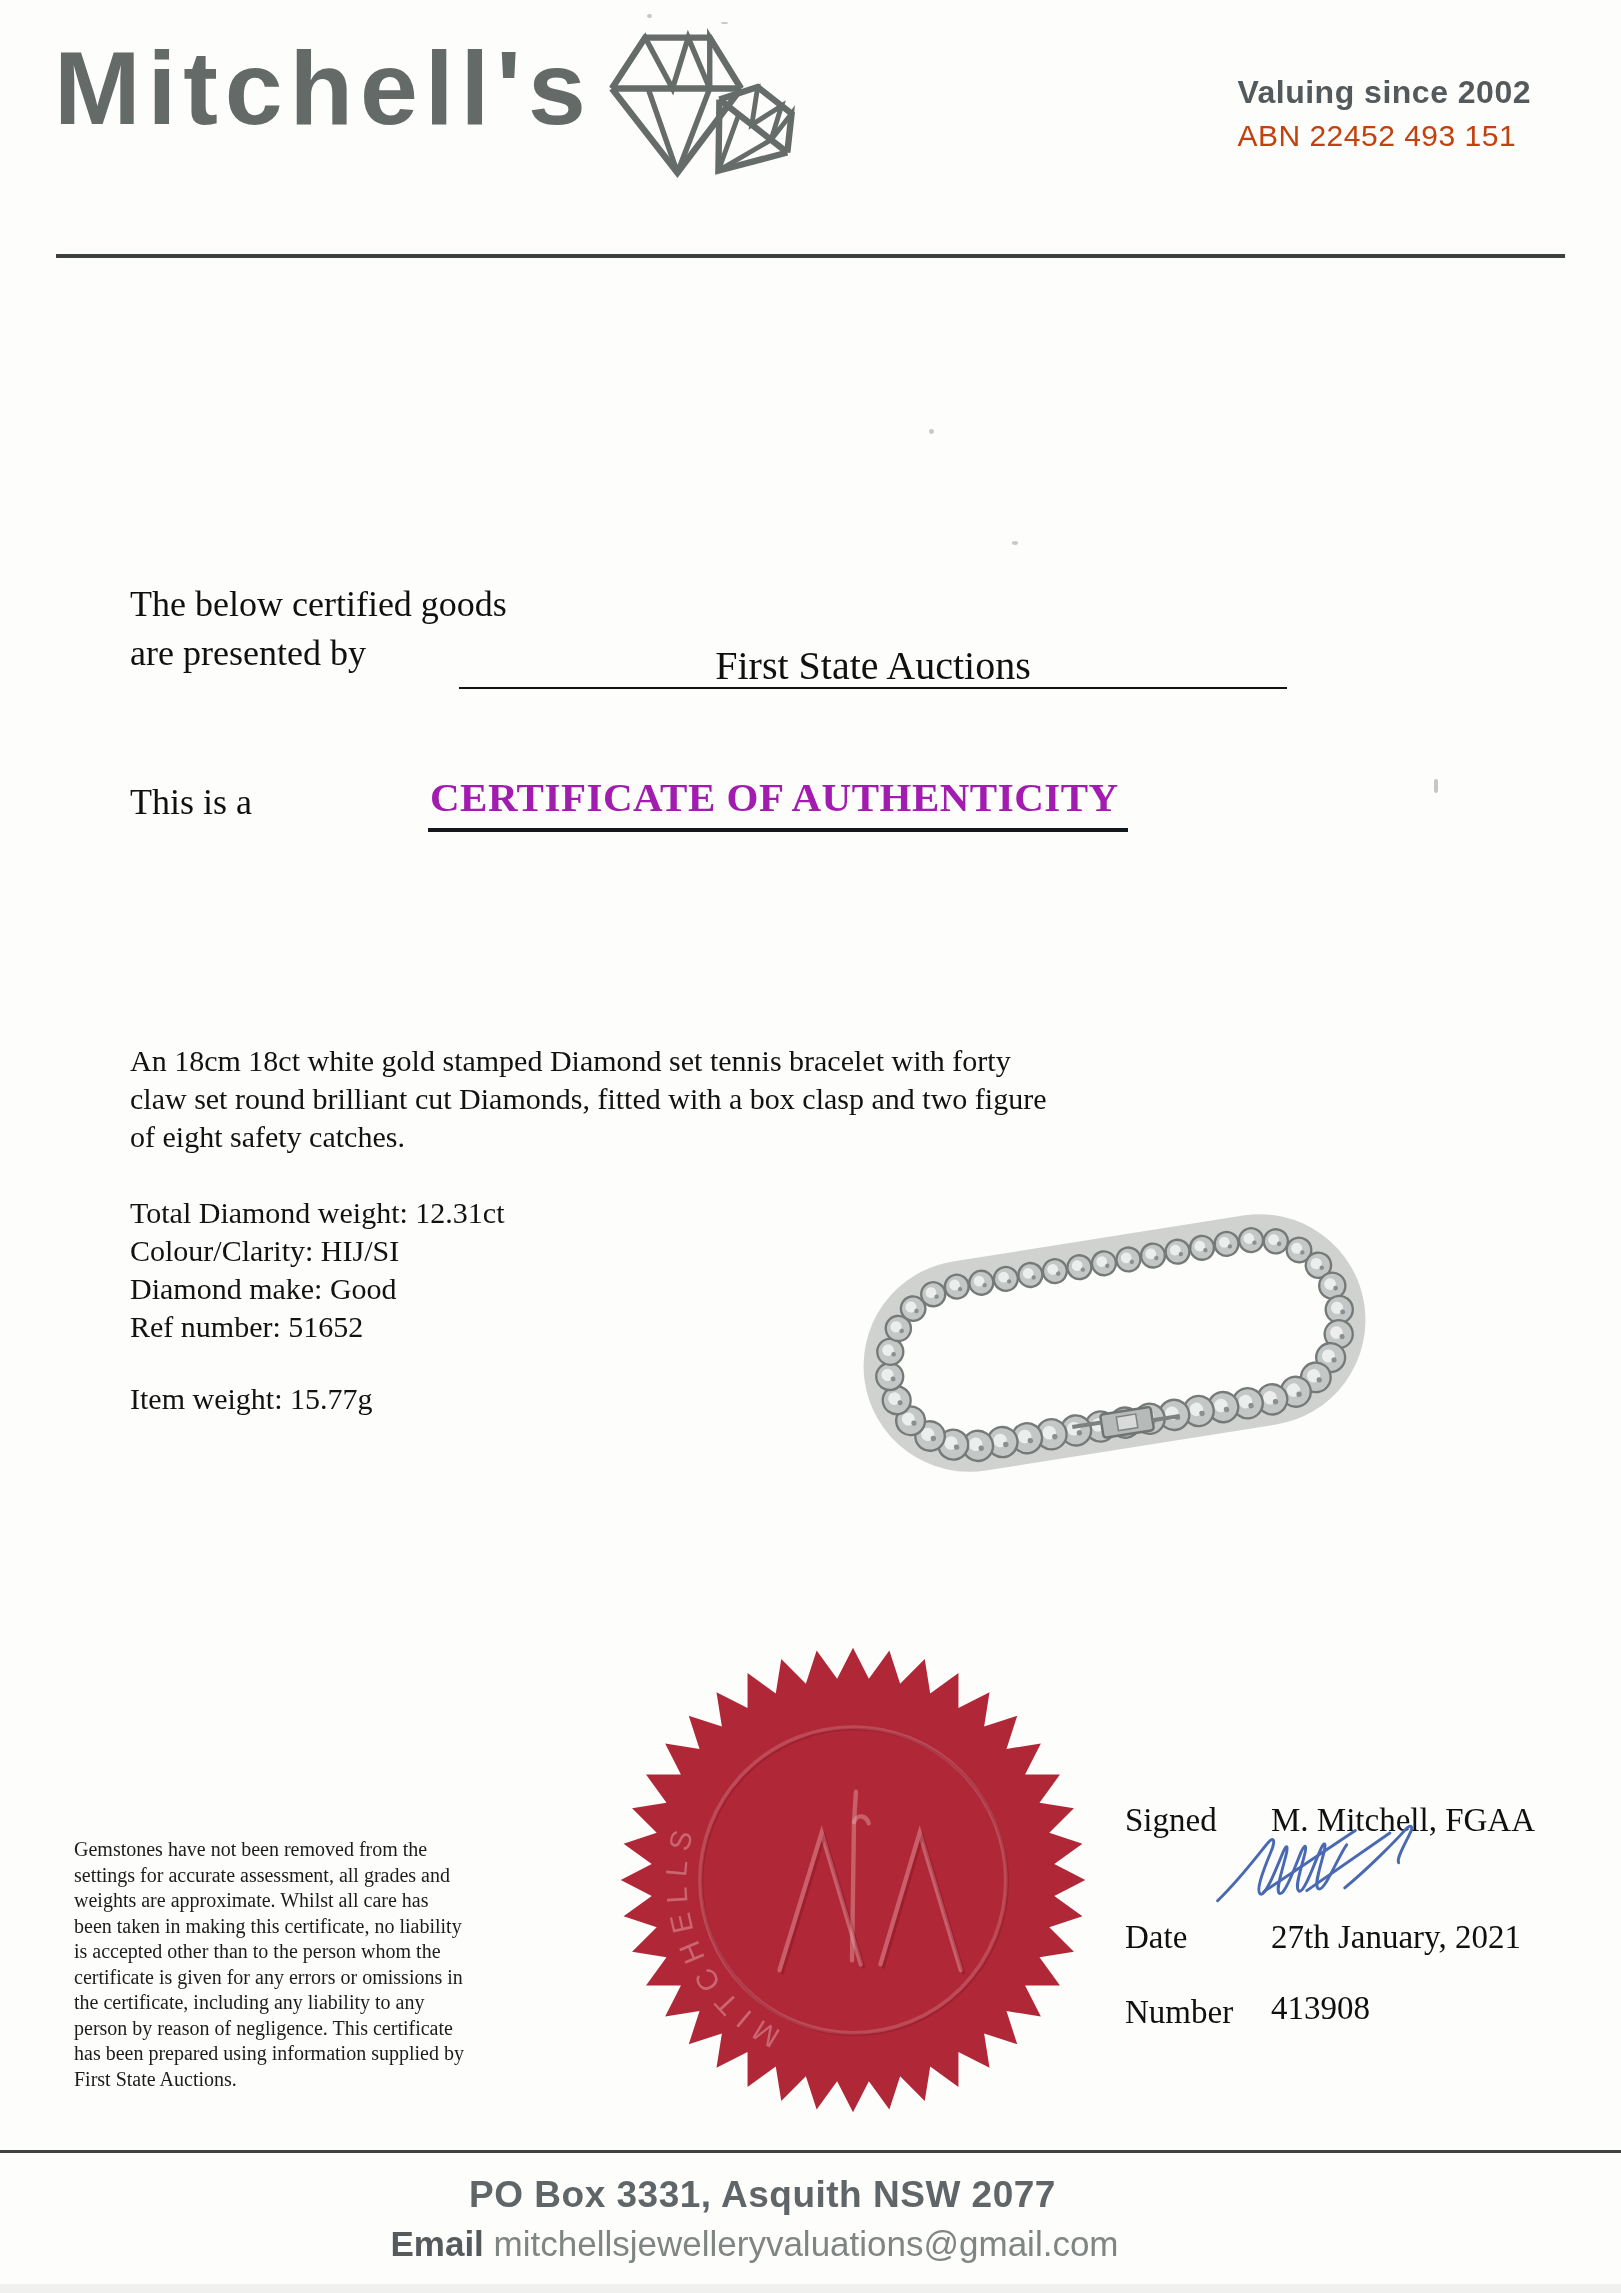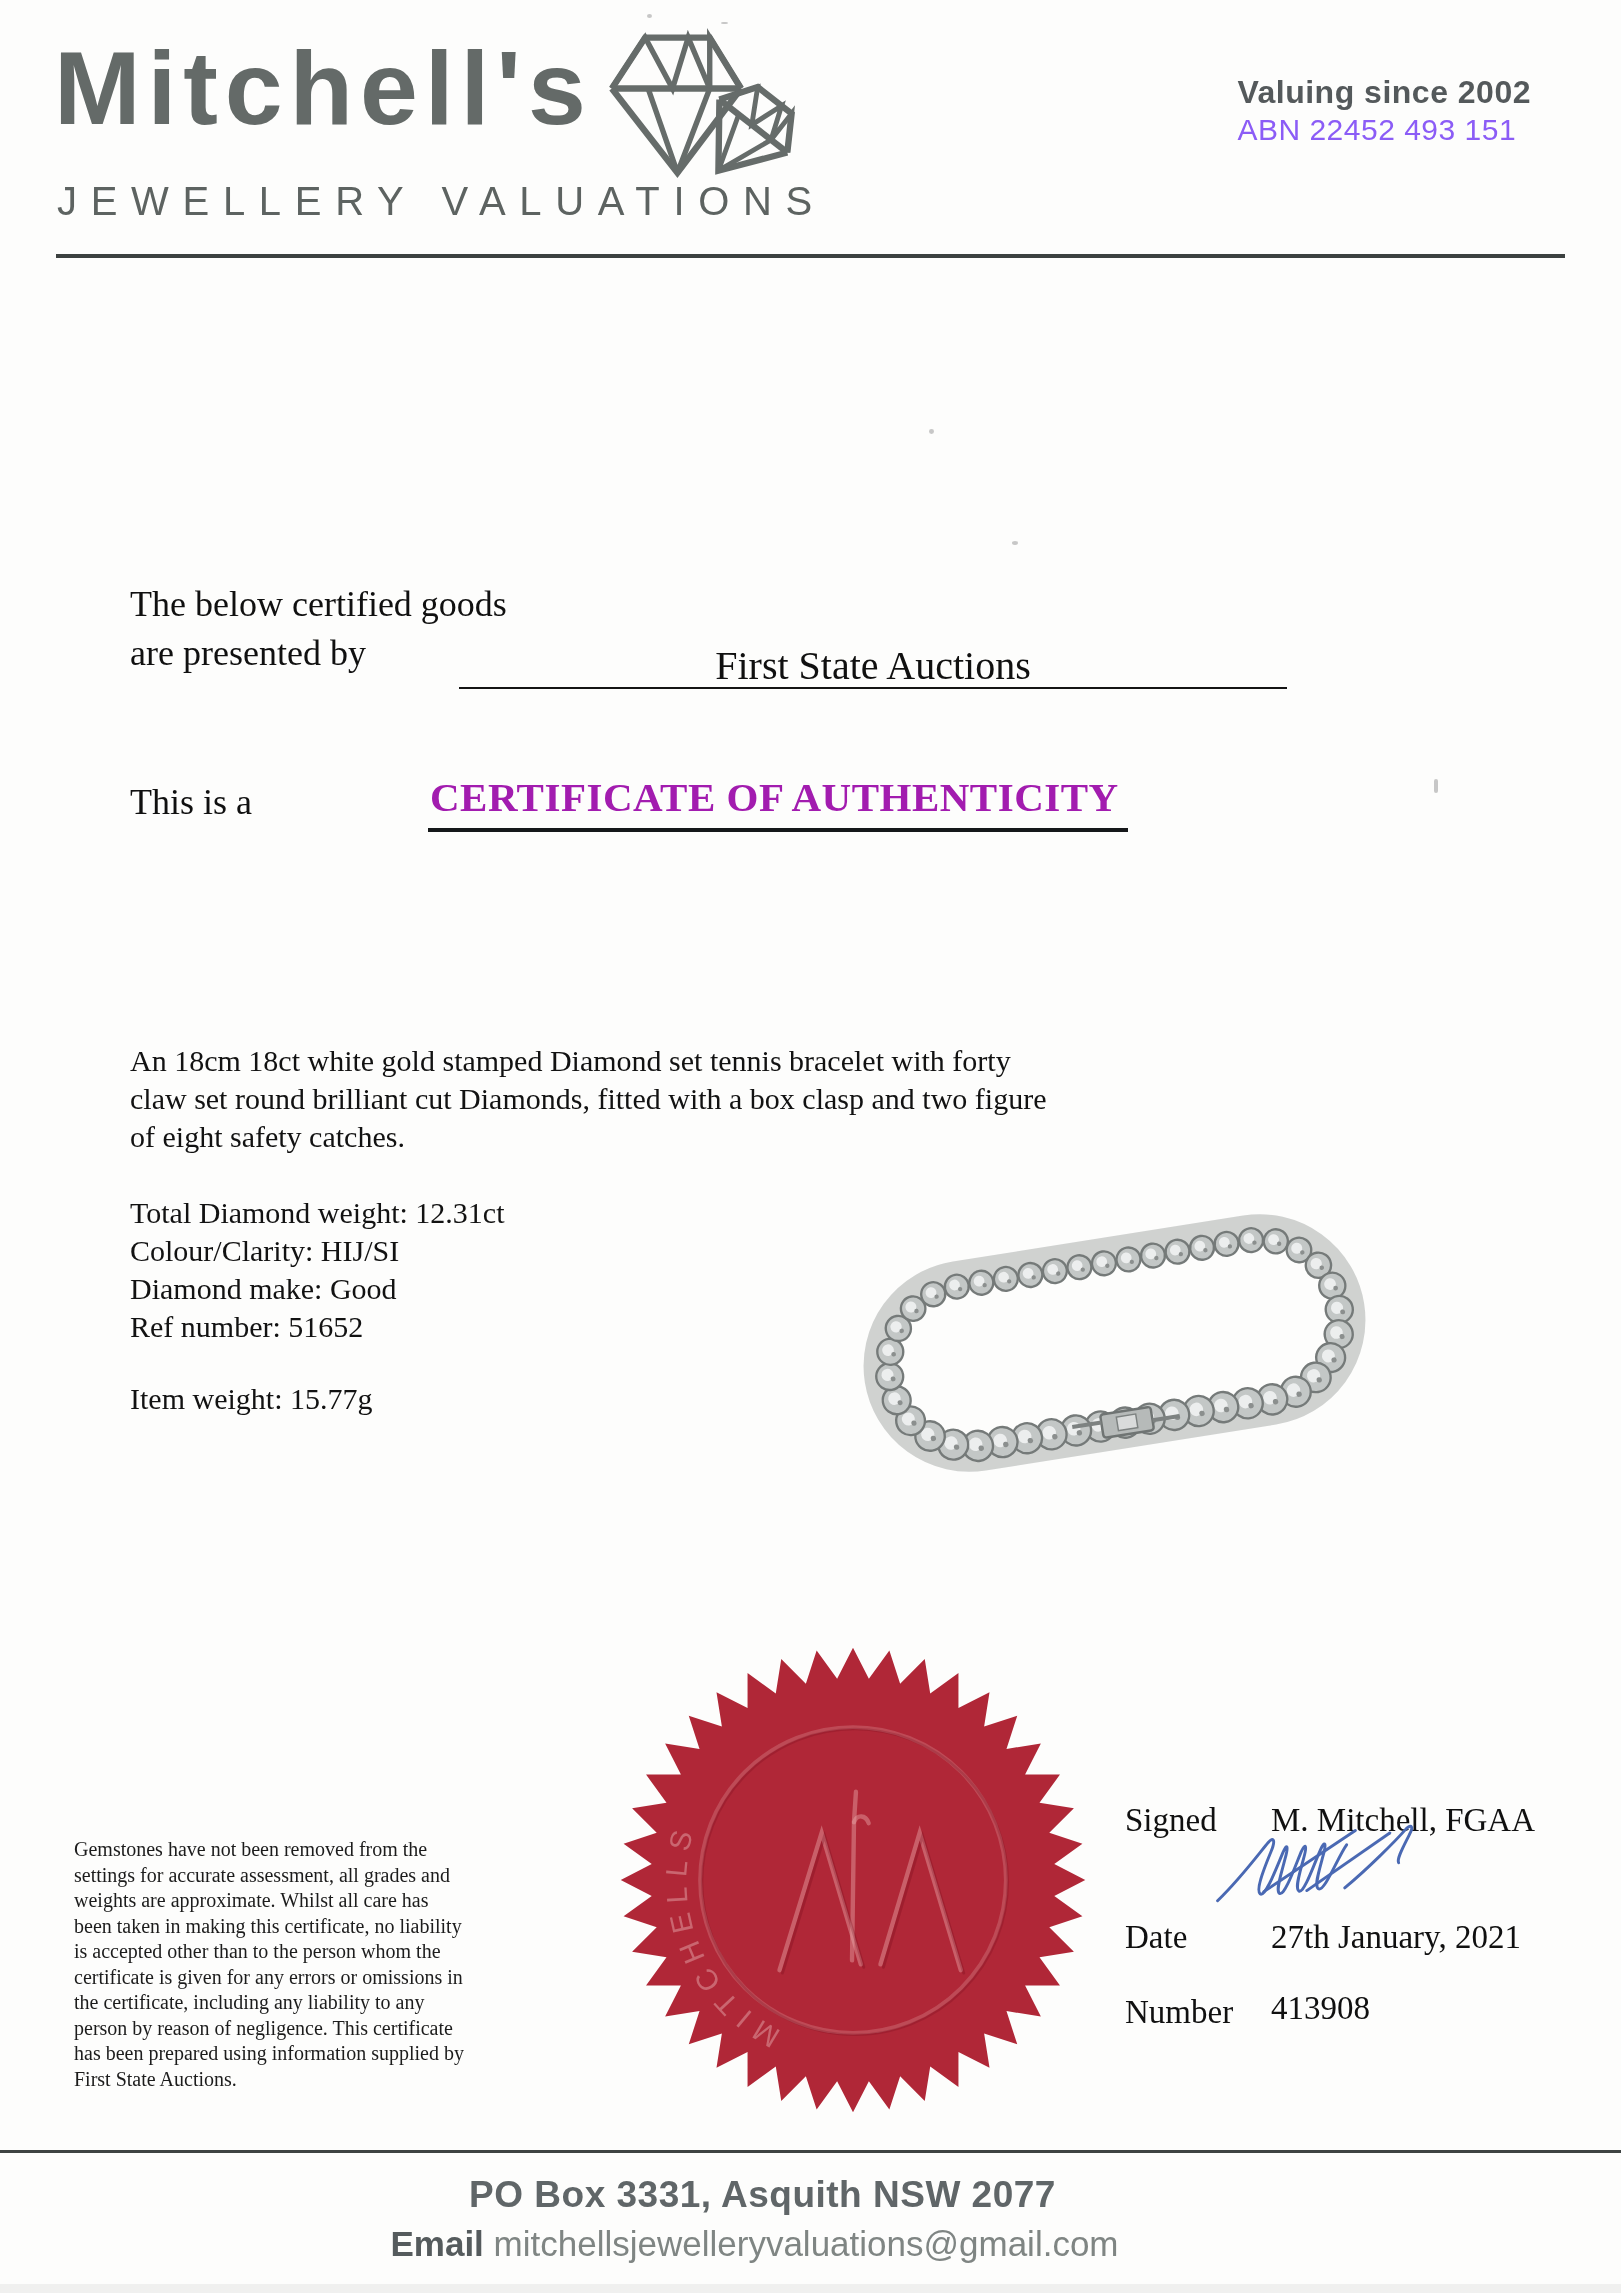--- a/index.html
+++ b/index.html
@@ -25,21 +25,21 @@
     font-family:"Liberation Sans", sans-serif;
     font-weight:300;font-size:40px;letter-spacing:13.7px;
     color:#5d6361;
   }
   .logo-diamonds{position:absolute;left:594px;top:17.6px;}
   .header-right{
     position:absolute;right:90px;top:74px;text-align:left;
     font-family:"Liberation Sans", sans-serif;
   }
   .tagline{font-size:32px;font-weight:bold;color:#54595b;letter-spacing:0.5px;}
-  .abn{font-size:30px;font-weight:400;color:#8b5cf6;margin-top:2px;letter-spacing:0.5px;}
+  .abn{font-size:30px;font-weight:400;color:#c2410c;margin-top:8px;letter-spacing:0.5px;}
   .header-rule{
     position:absolute;left:56px;top:254px;width:1509px;height:3.9px;
     background:#3c4140;
   }
   
   .presented{position:absolute;left:130px;top:580px;font-size:36px;line-height:49px;color:#101010;}
   .presenter-line{
     position:absolute;left:459px;top:642px;width:828px;height:45px;
     border-bottom:2.9px solid #141414;text-align:center;
     font-size:40px;color:#101010;
@@ -103,21 +103,20 @@
 
       <g transform="translate(148,38) rotate(38)">
         <path d="M12,48 L100,48"></path>
         <path d="M12,48 L35,14 L79,14 L100,48"></path>
         <path d="M12,48 L35,14 L54,48 L66,14 L79,48 L79,14 L100,48" stroke-width="5"></path>
         <path d="M12,48 L56,106 L100,48"></path>
         <path d="M37,48 L56,106 M79,48 L56,106" stroke-width="5"></path>
       </g>
     </g>
   </svg>
-  <div class="brand-sub">JEWELLERY VALUATIONS</div>
   <div class="header-right">
     <div class="tagline">Valuing since 2002</div>
     <div class="abn">ABN 22452 493 151</div>
   </div>
   <div class="header-rule"></div>
 
   <div class="presented">
     <div>The below  certified goods</div>
     <div>are presented by</div>
   </div>

